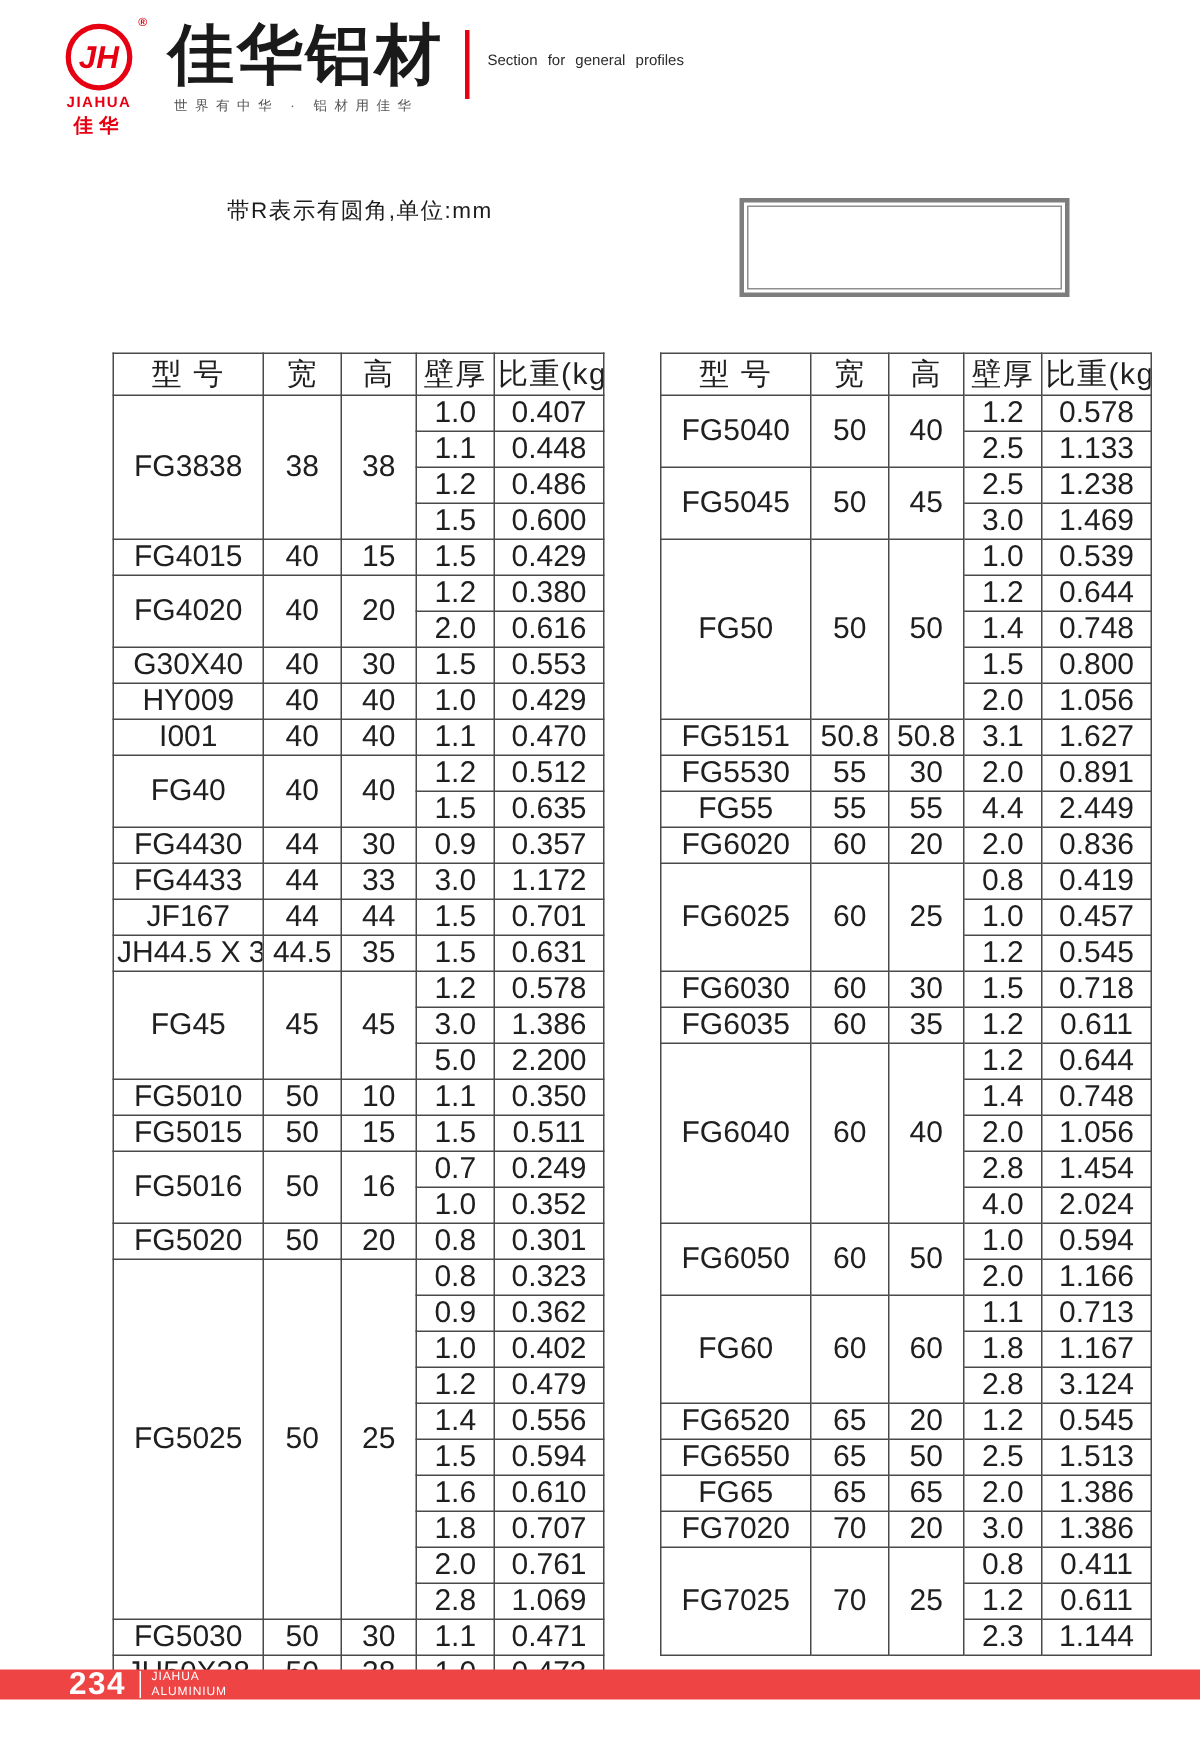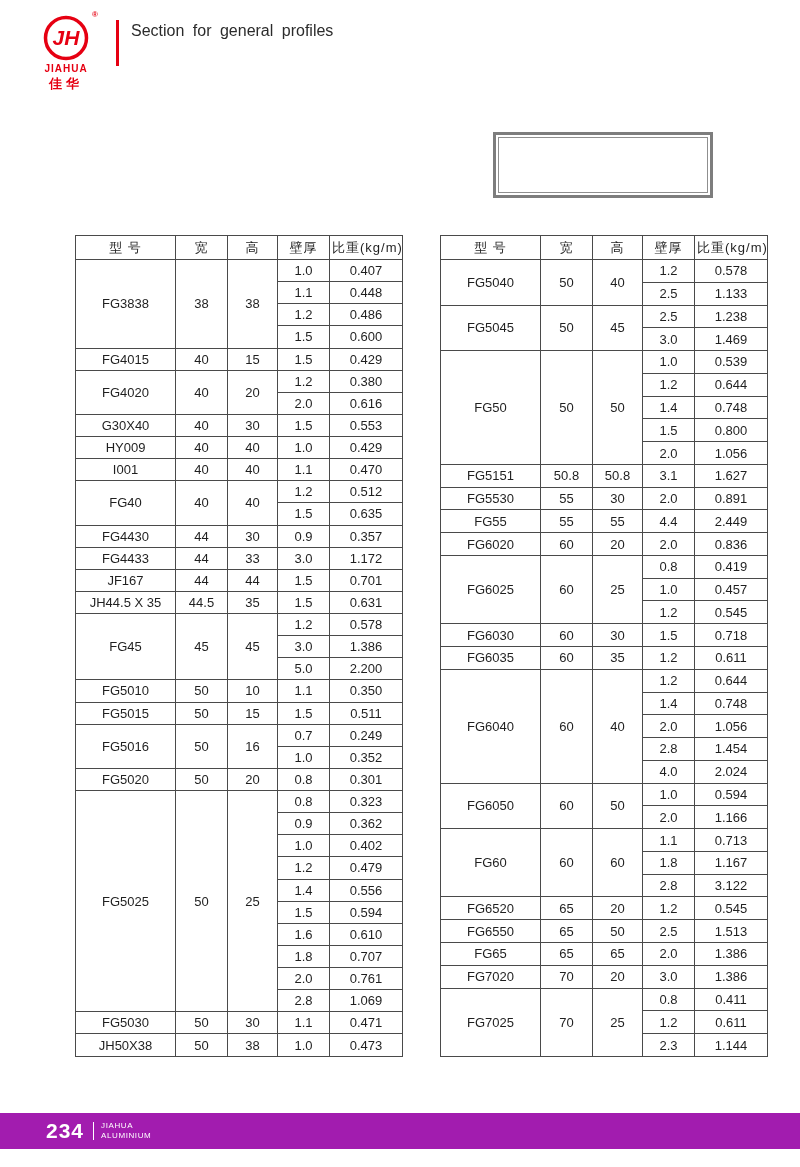--- a/index.html
+++ b/index.html
@@ -13,46 +13,46 @@
   .logo-mark { position:relative; width:48px; height:48px; }
   .logo-reg { position:absolute; top:-4px; right:-8px; font-size:8px; color:#e60012; font-weight:bold; }
   .logo-en { font-size:10px; font-weight:bold; color:#e60012; letter-spacing:1px; margin-top:1px; }
   .logo-cn { font-size:13px; font-weight:bold; color:#e60012; letter-spacing:4px; margin-top:1px;text-align:center; }
   .brand-col { margin-left:10px; }
   .brand-title { font-size:44px; font-weight:bold; color:#1a1a1a; letter-spacing:2px; line-height:1.05; }
   .brand-tagline { font-size:9px; color:#555; letter-spacing:5px; margin-top:4px; padding-left:4px; }
   .header-divider { width:3px; height:46px; background:#e60012; margin:6px 12px 0 14px; }
   .section-col { padding-top:2px; }
   .section-cn { font-size:27px; font-weight:bold; color:#1a1a1a; letter-spacing:2px; }
-  .section-en { font-size:16px; color:#2b2b2b; margin-top:6px; word-spacing:4px; }
+  .section-en { font-size:10px; color:#2b2b2b; margin-top:19px; word-spacing:4px; }
 
   
   .title-block { position:absolute; top:124px; left:70px; width:340px; text-align:center; }
   .title-cn { font-size:29px; font-weight:bold; color:#1c1c1c; letter-spacing:4px; }
   .title-en { font-size:16.5px; font-weight:bold; color:#161616; margin-top:8px; white-space:nowrap; }
   .title-note { font-size:15px; color:#1c1c1c; margin-top:7px; letter-spacing:1px; }
 
   
   .tube-diagram { position:absolute; top:132px; left:493px; width:220px; height:66px;
                   border:3px solid #7d7d7d; background:#ffffff; }
   .tube-inner { position:absolute; top:2px; left:2px; right:2px; bottom:2px; border:1px solid #8f8f8f; }
 
   
   .spec-table { position:absolute; top:235px; border-collapse:collapse; table-layout:fixed;
-                width:327px; height:822px; font-size:13px; }
+                width:327px; height:822px; font-size:20px; }
   .spec-table.left  { left:75px; }
   .spec-table.right { left:440px; }
   .spec-table th, .spec-table td { border:1px solid #4a4a4a; text-align:center;
                 vertical-align:middle; padding:0 2px; color:#1f1f1f; font-weight:normal;
                 overflow:hidden; white-space:nowrap; }
   .spec-table th { height:24px; letter-spacing:1px; }
 
   
-  .footer-bar { position:absolute; top:1113px; left:0; width:800px; height:36px;
-                background:#a21caf; display:flex; align-items:center; padding-left:46px; }
+  .footer-bar { position:absolute; top:1113px; left:0; width:800px; height:20px;
+                background:#ef4444; display:flex; align-items:center; padding-left:46px; }
   .footer-page { font-size:21px; font-weight:bold; color:#ffffff; letter-spacing:1px; }
   .footer-divider { width:1px; height:18px; background:#ffffff; margin:0 7px 0 9px; }
   .footer-brand { display:flex; flex-direction:column; justify-content:center; }
   .footer-brand span { font-size:8px; color:#ffffff; letter-spacing:0.6px; line-height:1.2; }
 </style>
 </head>
 <body>
 
 <div class="page">
 
@@ -61,27 +61,32 @@
       <div class="logo-mark">
         <svg width="48" height="48" viewBox="0 0 48 48">
           <circle cx="24" cy="24" r="20.5" fill="none" stroke="#e60012" stroke-width="3.5"></circle>
           <text x="24" y="31" text-anchor="middle" font-size="21" font-style="italic" font-weight="bold" fill="#e60012" font-family="Liberation Sans, sans-serif">JH</text>
         </svg>
         <span class="logo-reg">®</span>
       </div>
       <div class="logo-en">JIAHUA</div>
       <div class="logo-cn">佳华</div>
     </div>
+    <div class="brand-col">
+      <div class="brand-title">佳华铝材</div>
+      <div class="brand-tagline">世界有中华 · 铝材用佳华</div>
+    </div>
     <div class="header-divider"></div>
     <div class="section-col">
       <div class="section-en">Section for general profiles</div>
     </div>
   </div>
 
   <div class="title-block">
+    <div class="title-note">带R表示有圆角,单位:mm</div>
   </div>
 
   <div class="tube-diagram">
     <div class="tube-inner"></div>
   </div>
 
   <table class="spec-table left">
     <colgroup>
         <col style="width:100px">
         <col style="width:52px">
@@ -463,21 +468,21 @@
           <td rowspan="3">60</td>
           <td>1.1</td>
           <td>0.713</td>
         </tr>
         <tr>
           <td>1.8</td>
           <td>1.167</td>
         </tr>
         <tr>
           <td>2.8</td>
-          <td>3.122</td>
+          <td>3.124</td>
         </tr>
         <tr>
           <td rowspan="1">FG6520</td>
           <td rowspan="1">65</td>
           <td rowspan="1">20</td>
           <td>1.2</td>
           <td>0.545</td>
         </tr>
         <tr>
           <td rowspan="1">FG6550</td>

